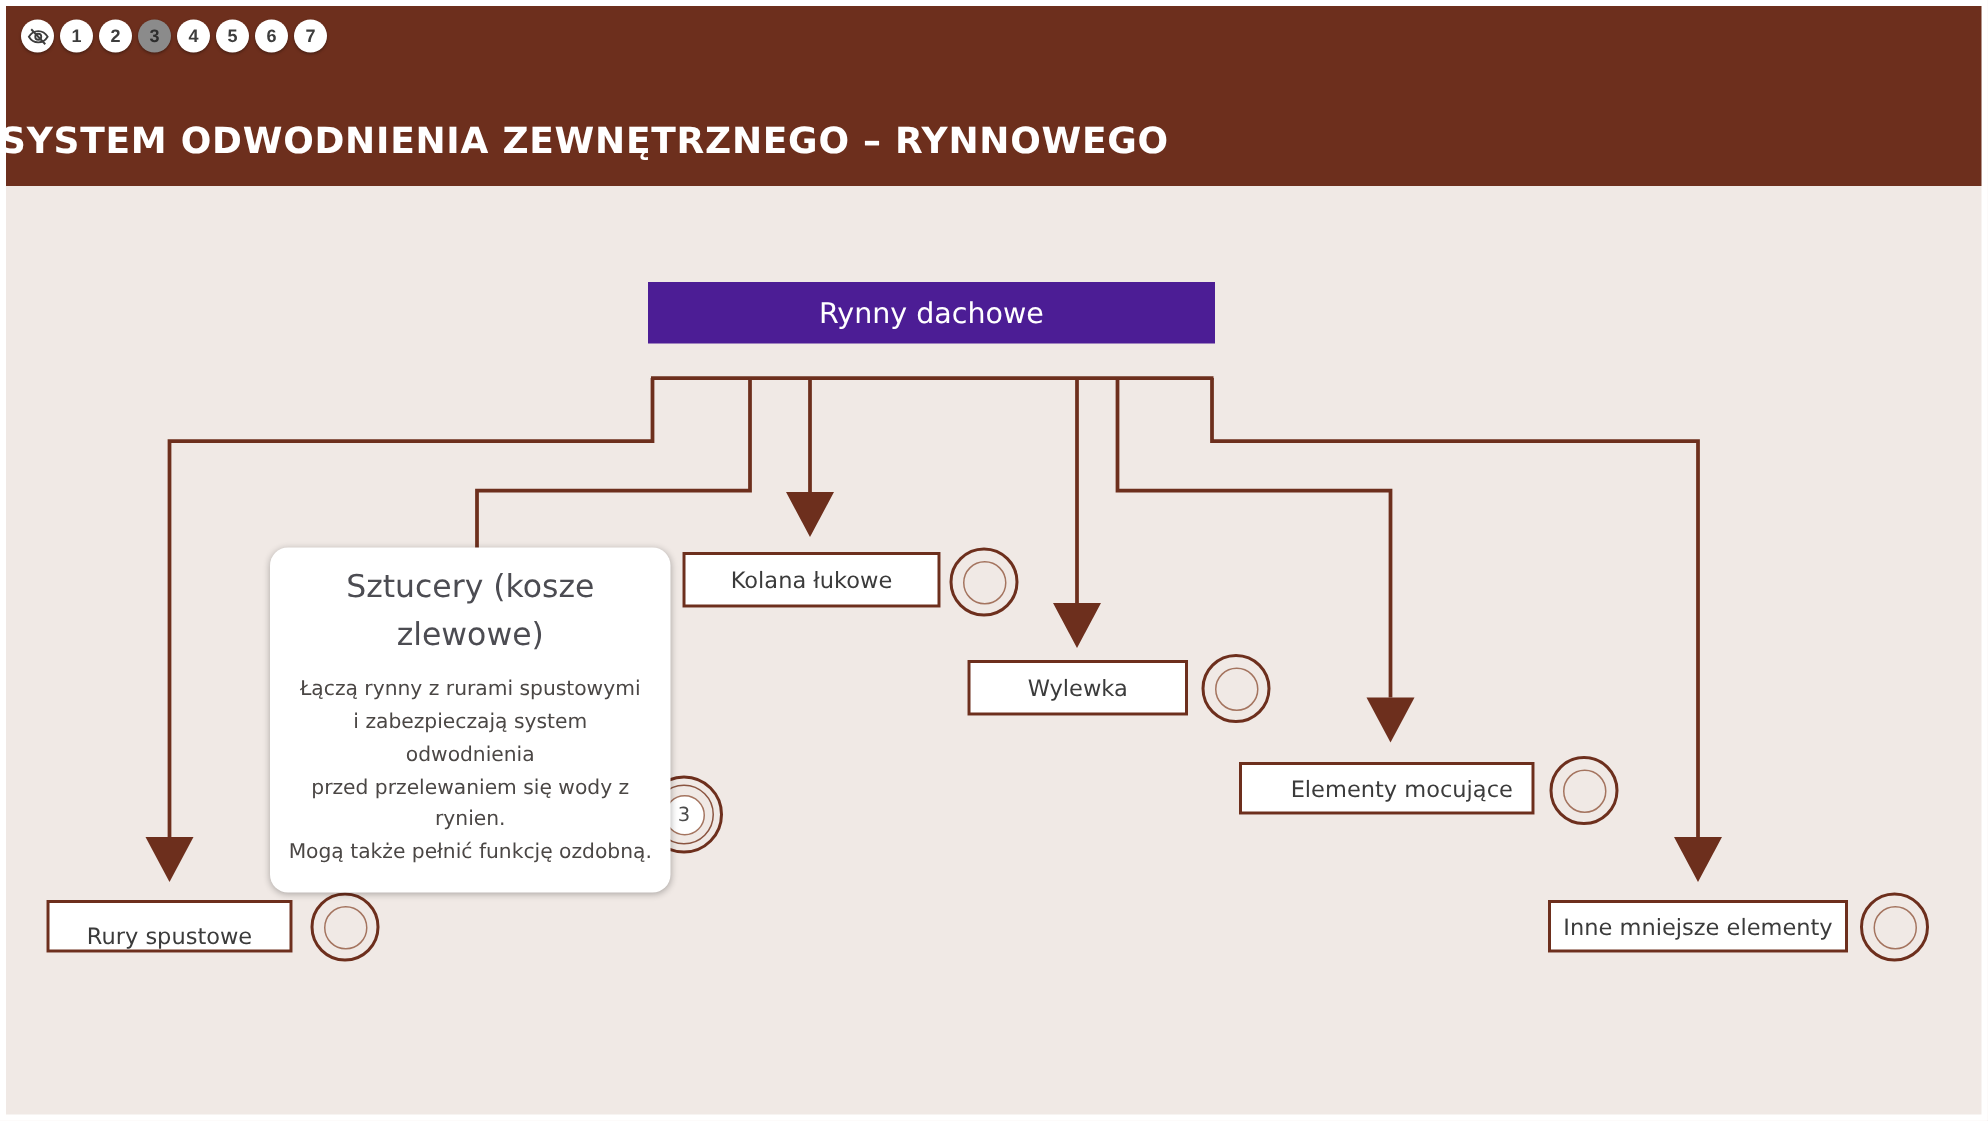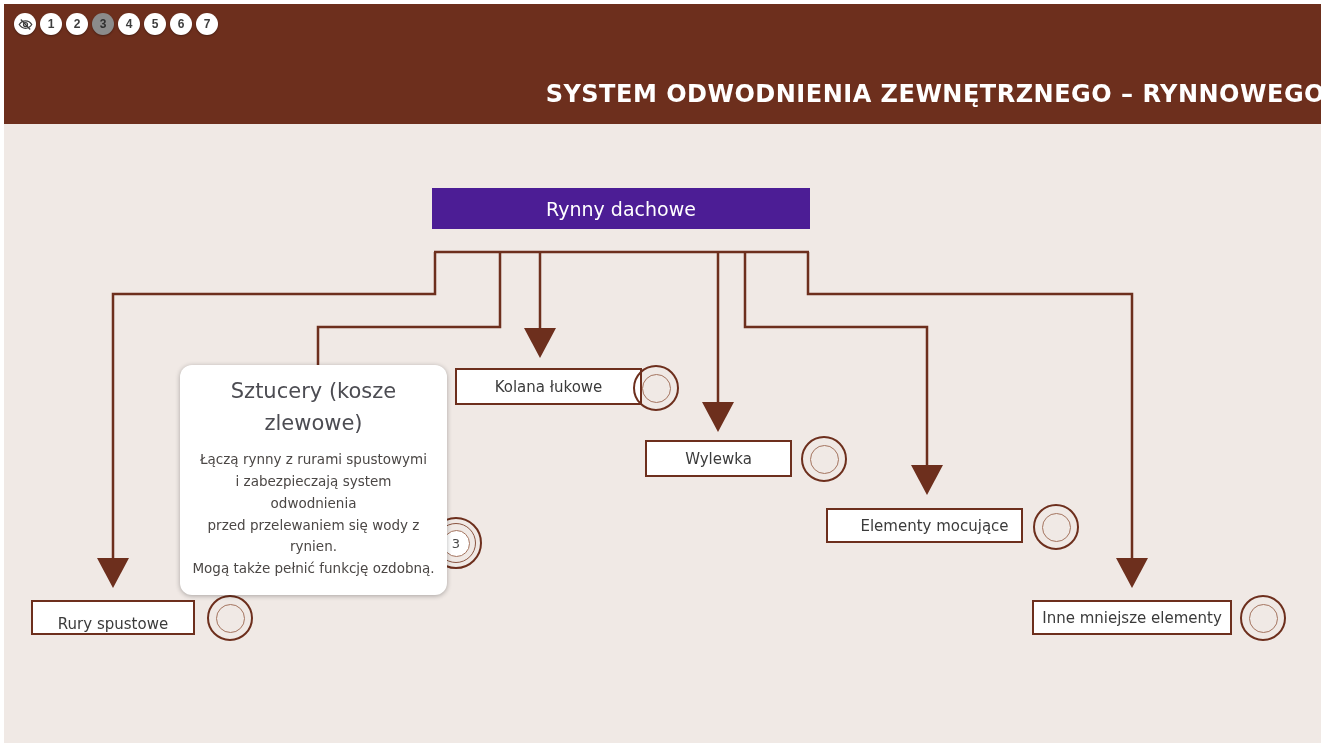--- a/index.html
+++ b/index.html
@@ -3,21 +3,21 @@
 <meta charset="utf-8">
 <style>
   * { margin:0; padding:0; box-sizing:border-box; }
   html,body { width:1325px; height:747px; background:#ffffff; font-family:"DejaVu Sans","Liberation Sans",sans-serif; }
   #stage { position:relative; width:1325px; height:747px; background:#ffffff; overflow:hidden; }
 
   
   #header { position:absolute; left:4px; top:4px; width:1317px; height:120px; background:#6d2f1d; }
   #canvas { position:absolute; left:4px; top:124px; width:1317px; height:619px; background:#f0e9e5; }
 
-  #page-title { position:absolute; left:0; top:80px; width:100%; text-align:right;
+  #page-title { position:absolute; left:0; top:80px; width:100%; text-align:left;
     color:#ffffff; font-size:24px; font-weight:bold; letter-spacing:0.5px; }
 
   
   #stepper { position:absolute; left:14px; top:13px; display:flex; gap:4px; align-items:center; }
   .step-btn { width:22px; height:22px; border-radius:50%; background:#ffffff; border:none;
     display:flex; align-items:center; justify-content:center; font-size:12px; font-weight:bold;
     color:#3d3d3d; box-shadow:0 1px 2px rgba(0,0,0,0.35); cursor:pointer;
     font-family:"Liberation Sans",sans-serif; }
   .step-btn.active { background:#8b8b8b; color:#2e2e2e; }
   .eye-btn svg { width:15px; height:15px; display:block; }
@@ -28,21 +28,21 @@
   #connectors polygon { fill:#6d2f1d; }
 
   
   .node-box { position:absolute; background:#ffffff; border:2px solid #6d2f1d; z-index:2;
     display:flex; align-items:center; justify-content:center; color:#3b3b3b; font-size:15px; }
   #root-box { position:absolute; left:432px; top:188px; width:378px; height:41px; background:#4c1d95;
     display:flex; align-items:center; justify-content:center; color:#ffffff; font-size:19px; z-index:2; }
 
   #box-rury     { left:31px;   top:600px; width:164px; height:35px;align-items:flex-end; }
   #box-sztucery { left:220px;  top:526px; width:198px; height:34px; }
-  #box-kolana   { left:455px;  top:368px; width:187px; height:37px; }
+  #box-kolana   { left:455px;  top:368px; width:172px; height:37px; }
   #box-wylewka  { left:645px;  top:440px; width:147px; height:37px; }
   #box-elementy { left:826px;  top:508px; width:197px; height:35px;padding-left:20px; }
   #box-inne     { left:1032px; top:600px; width:200px; height:35px; }
 
   
   .marker { position:absolute; width:46px; height:46px; transform:translate(-50%,-50%);
     border:2px solid #6d2f1d; border-radius:50%; display:flex; align-items:center; justify-content:center;
     z-index:2; cursor:pointer; background:transparent; }
   .marker .inner-ring { width:29px; height:29px; border:1.5px solid #a4745f; border-radius:50%; }
 

